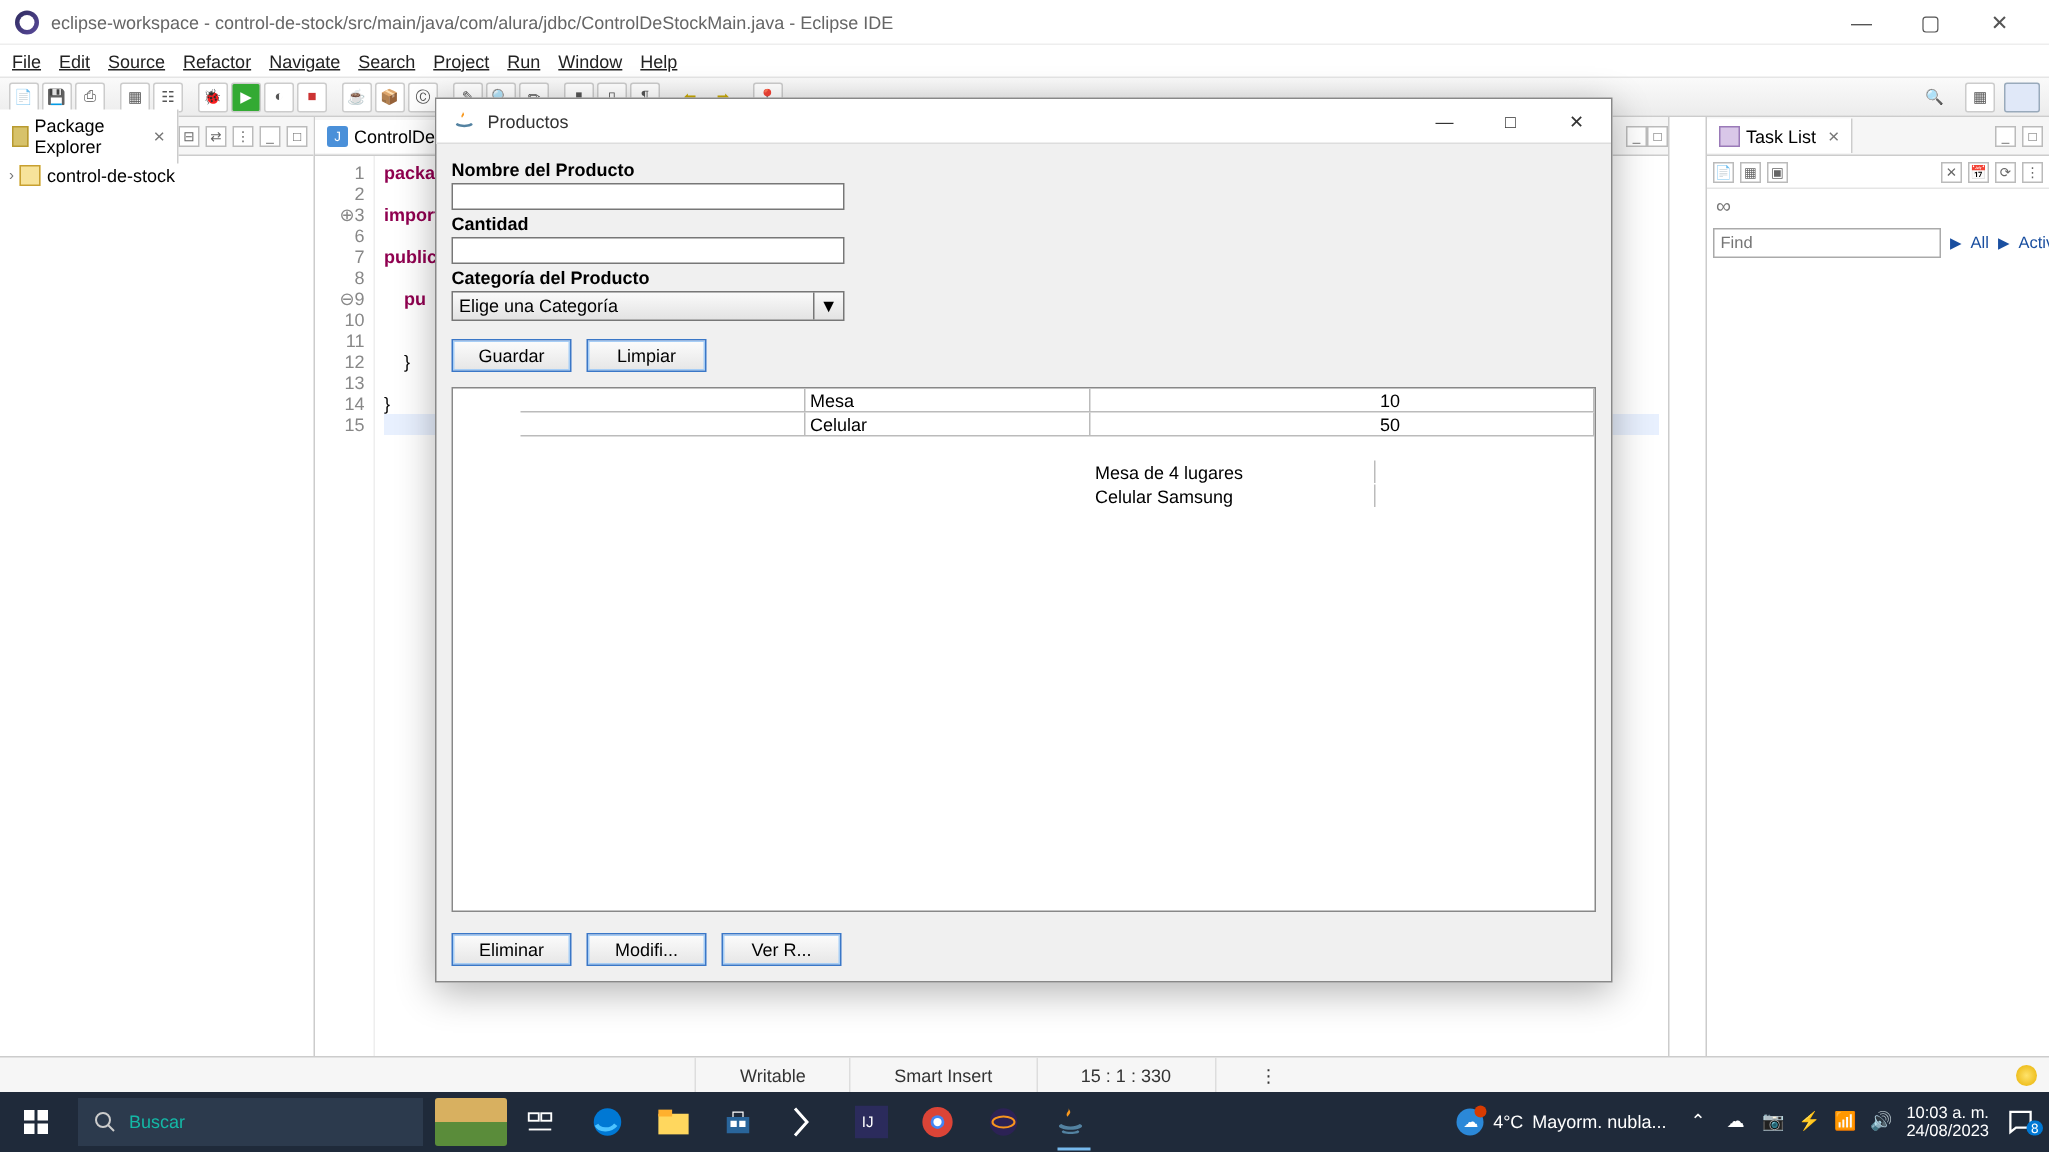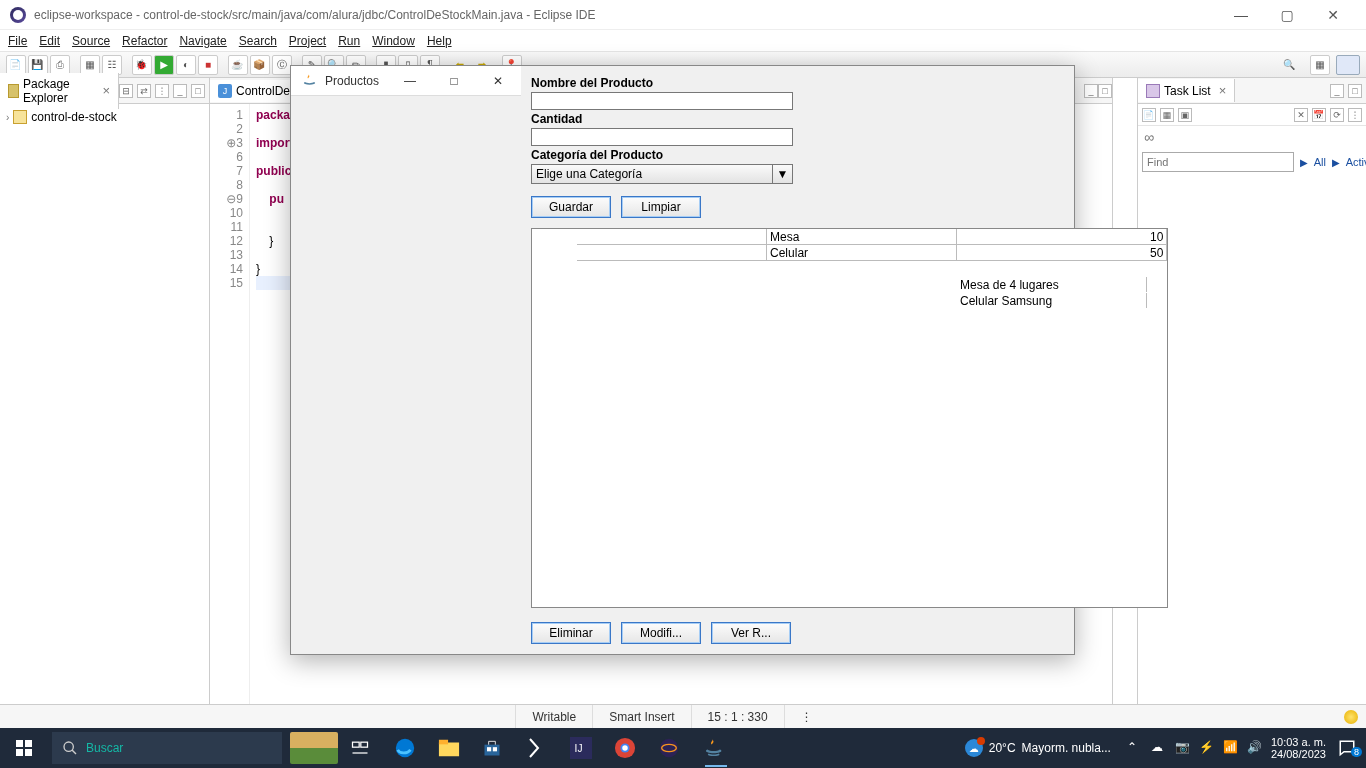--- a/index.html
+++ b/index.html
@@ -59,21 +59,21 @@
 
 .tasklist { width: 228px; display:flex; flex-direction:column; }
 .tasktoolbar { height: 22px; display:flex; align-items:center; gap:4px; padding:0 4px; border-bottom:1px solid #e5e5e5; }
 .findrow { display:flex; align-items:center; gap:6px; padding:4px; font-size:11px; }
 .findrow input { flex:1; height:20px; border:1px solid #aaa; padding:0 4px; font-size:11px; }
 .findrow .link { color:#1a4fa0; font-size:11px; cursor:pointer; }
 .findrow .arrow { color:#1a4fa0; font-size:10px; }
 
 
 .statusbar { height: 24px; border-top:1px solid #ccc; background:#f6f6f6; display:flex; align-items:center; font-size:12px; color:#333; }
-.statusbar .cell { padding: 0 16px; border-left: 1px solid #ddd; height:100%; display:flex;align-items:center; }
+.statusbar .cell { padding: 0 29px; border-left: 1px solid #ddd; height:100%; display:flex;align-items:center; }
 .statusbar .flex { flex:1; }
 .bulb { width:14px;height:14px;border-radius:50%;background:radial-gradient(circle,#ffe36b,#e8b000); margin-right:8px; }
 
 
 .wtaskbar { height: 40px; background:#1f2a3a; display:flex; align-items:center; color:#fff; font-size:12px; }
 .startbtn { width:48px; height:40px; display:flex;align-items:center;justify-content:center; background:#1f2a3a; }
 .wingrid { width:16px;height:16px; display:grid;grid-template-columns:1fr 1fr;grid-template-rows:1fr 1fr;gap:2px; }
 .wingrid div { background:#fff; }
 .searchbox { flex: 0 0 230px; height:32px; background:#2c3a4d; display:flex;align-items:center; padding:0 10px; gap:8px; color:#14b8a6; margin: 0 4px;}
 .searchbox svg { width:16px;height:16px; }
@@ -81,21 +81,21 @@
 .tbicon { width:28px; height:28px; margin:0 8px; display:flex;align-items:center;justify-content:flex-start; border-radius:2px; position:relative;}
 .tbicon.active::after { content:''; position:absolute; left:3px; right:3px; bottom:-5px; height:2px; background:#76b9ed;}
 .tray { margin-left:auto; display:flex; align-items:center; gap:8px; padding-right:6px; color:#fff; }
 .tray .col { display:flex;flex-direction:column;align-items:center;line-height:1.1;font-size:11px; }
 .trayicon { width:16px;height:16px;color:#fff; }
 .weather { display:flex;align-items:center;gap:6px; margin-right:8px;}
 .notebadge { width:18px;height:18px;border-radius:50%;background:#2b88d8;display:flex;align-items:center;justify-content:center;font-size:10px;position:relative;}
 .notebadge .dot{position:absolute;top:-2px;right:-2px;width:8px;height:8px;border-radius:50%;background:#d83b01;}
 
 
-.dlg { position:absolute; left:290px; top:65px; width:785px; height:590px; background:#f0f0f0; border:1px solid #888; box-shadow:0 6px 24px rgba(0,0,0,.3); display:flex; flex-direction:row; font-size:12px; }
+.dlg { position:absolute; left:290px; top:65px; width:785px; height:590px; background:#f0f0f0; border:1px solid #888; box-shadow:0 6px 24px rgba(0,0,0,.3); display:flex; flex-direction:column; font-size:12px; }
 .dlg-titlebar { height:30px; background:#fff; display:flex; align-items:center; padding:0 10px; gap:8px; border-bottom:1px solid #ddd; }
 .dlg-titlebar .jlogo { width:16px;height:16px; }
 .dlg-titlebar .t { flex:1; font-size:12px; color:#333; }
 .dlg-titlebar .wbtn { width:46px;height:30px;display:flex;align-items:center;justify-content:center;color:#333;margin:0 -10px 0 0;}
 .dlg-body { flex:1; padding:10px 10px 10px 10px; display:flex; flex-direction:column; }
 .formrow { margin-bottom:2px; }
 .formrow label { font-weight:bold; font-size:12px; display:block; margin-bottom:2px; color:#000;}
 .formrow input[type=text] { width:262px; height:18px; border:1px solid #777; padding:0 3px; font-size:12px; background:#fff;}
 .combo { width:262px; height:20px; border:1px solid #777; background:linear-gradient(#fafafa,#e3e3e3); display:flex; align-items:center; padding:0 4px; font-size:12px; position:relative;}
 .combo .arrow { position:absolute; right:0; top:0; bottom:0; width:20px; border-left:1px solid #777; display:flex;align-items:center;justify-content:center; }
@@ -362,21 +362,21 @@
     <svg width="22" height="22" viewBox="0 0 32 32">
         <path class="steam" d="M14 2c4 3-3 5 0 9 2-3 5-4 0-9z"></path>
         <path class="cup" d="M8 18c-3 1-3 3 0 4 5 2 13 2 18 0 3-1 3-3 0-4-4 3-14 3-18 0z"></path>
         <path class="cup" d="M10 24c-2 1-2 2 0 3 4 1 10 1 14 0 2-1 2-2 0-3-3 2-11 2-14 0z"></path>
       </svg>
   </div>
 
   <div class="tray">
     <div class="weather">
       <span class="notebadge">☁<span class="dot"></span></span>
-      <span>20°C</span>
+      <span>4°C</span>
       <span>Mayorm. nubla...</span>
     </div>
     <span class="trayicon">⌃</span>
     <span class="trayicon">☁</span>
     <span class="trayicon">📷</span>
     <span class="trayicon">⚡</span>
     <span class="trayicon">📶</span>
     <span class="trayicon">🔊</span>
     <div class="col">
       <span>10:03 a. m.</span>

